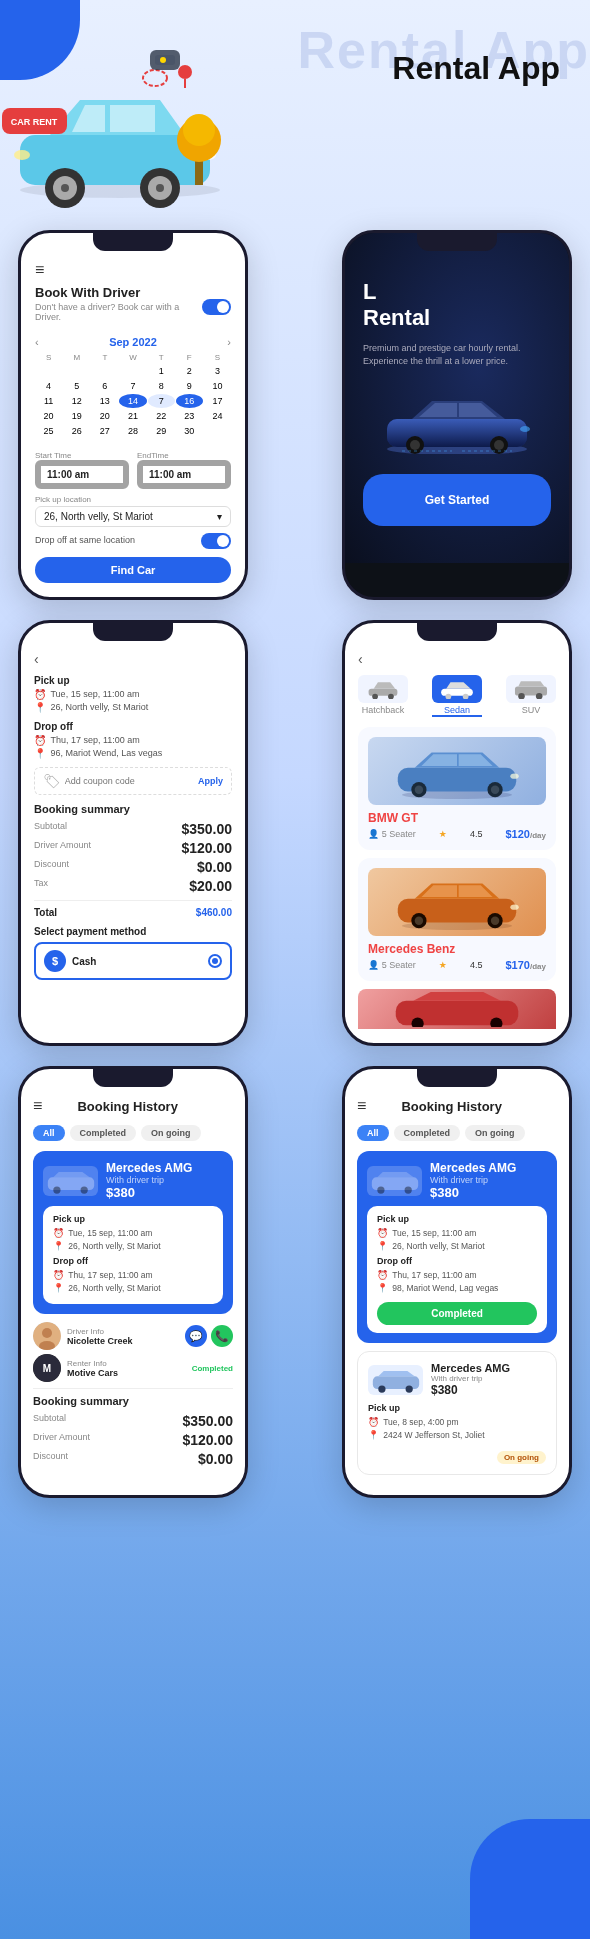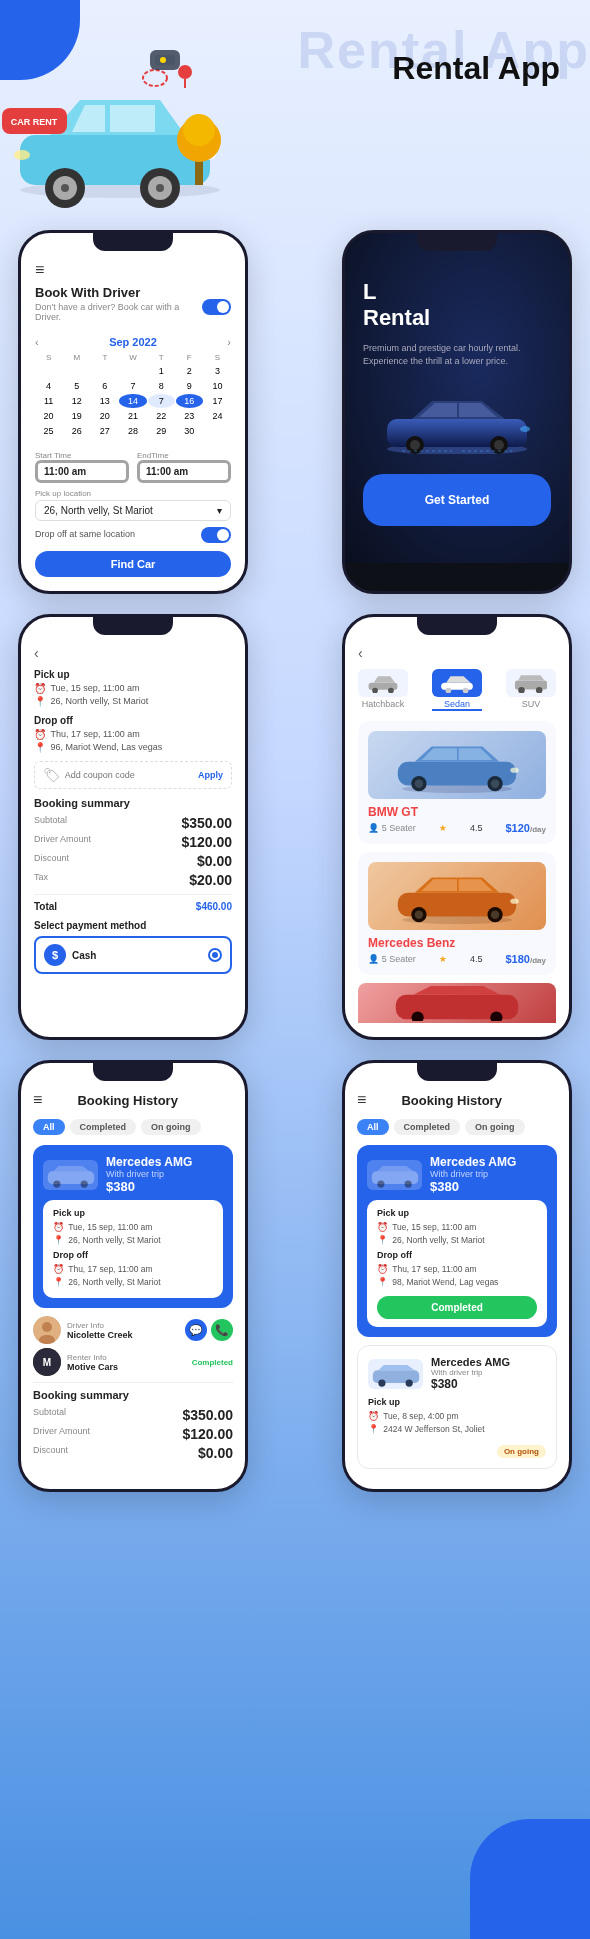--- a/index.html
+++ b/index.html
@@ -84,21 +84,21 @@
     .cal-arrow { font-size: 11px; color: #888; cursor: pointer; }
     .cal-grid { display: grid; grid-template-columns: repeat(7, 1fr); text-align: center; gap: 1px; }
     .cal-day-name { font-size: 8px; color: #888; padding: 1px 0; }
     .cal-day { font-size: 9px; padding: 2px 1px; border-radius: 50%; cursor: pointer; }
     .cal-day.selected { background: #2563eb; color: #fff; border-radius: 50%; }
     .cal-day.range { background: #e0eaff; }
 
     .time-row { display: flex; gap: 8px; margin-bottom: 6px; }
     .time-box { flex: 1; }
     .time-label { font-size: 8px; color: #888; }
-    .time-val { font-size: 10px; font-weight: 600; color: #222; border: 3px solid #a3a3a3; border-radius: 6px; padding: 3px 6px; }
+    .time-val { font-size: 10px; font-weight: 600; color: #222; border: 6px solid #a3a3a3; border-radius: 6px; padding: 3px 6px; }
 
     .field-label { font-size: 8px; color: #888; margin-bottom: 2px; }
     .field-val { font-size: 10px; font-weight: 500; color: #222; border: 1px solid #ddd; border-radius: 6px; padding: 4px 8px; margin-bottom: 6px; display: flex; justify-content: space-between; align-items: center; }
 
     .find-btn { background: #2563eb; color: #fff; border: none; border-radius: 20px; width: 100%; padding: 7px 0; font-size: 11px; font-weight: 700; cursor: pointer; }
     .get-started-btn { background: #2563eb; color: #fff; border: none; border-radius: 20px; width: 100%; padding: 19px 0; font-size: 12px; font-weight: 700; cursor: pointer; }
 
     
     .car-type-tabs { display: flex; gap: 24px; margin-bottom: 10px; justify-content: center; }
     .car-type-tab { font-size: 9px; color: #888; text-align: center; cursor: pointer; }
@@ -564,21 +564,21 @@
             <circle cx="125" cy="54" r="9" fill="#1a0a00"></circle>
               <circle cx="125" cy="54" r="5" fill="#4a3a2a"></circle>
             <ellipse cx="148" cy="38" rx="5" ry="3" fill="#ffd" opacity="0.7"></ellipse>
           </svg>
         </div>
         <div class="car-card-name">Mercedes Benz</div>
         <div class="car-card-meta">
           <span class="car-card-seats">👤 <span>5 Seater</span></span>
           <span class="stars">★</span>
           <span style="font-size:9px;color:#333;">4.5</span>
-          <span class="car-card-price"><span style="color:#2563eb;">$180</span><span style="font-size:8px;color:#888;">/day</span></span>
+          <span class="car-card-price"><span style="color:#2563eb;">$170</span><span style="font-size:8px;color:#888;">/day</span></span>
         </div>
       </div>
 
       <div style="width:100%;height:40px;background:linear-gradient(135deg,#f0a0a0,#c04040);border-radius:8px 8px 0 0;display:flex;align-items:center;justify-content:center;overflow:hidden;">
         <svg viewBox="0 0 160 40" width="140" height="35">
           <rect x="10" y="10" width="140" height="28" rx="12" fill="#c03030"></rect>
           <polygon points="30,10 50,0 110,0 130,10" fill="#d04040"></polygon>
           <circle cx="35" cy="36" r="7" fill="#1a0000"></circle>
             <circle cx="125" cy="36" r="7" fill="#1a0000"></circle>
         </svg>

